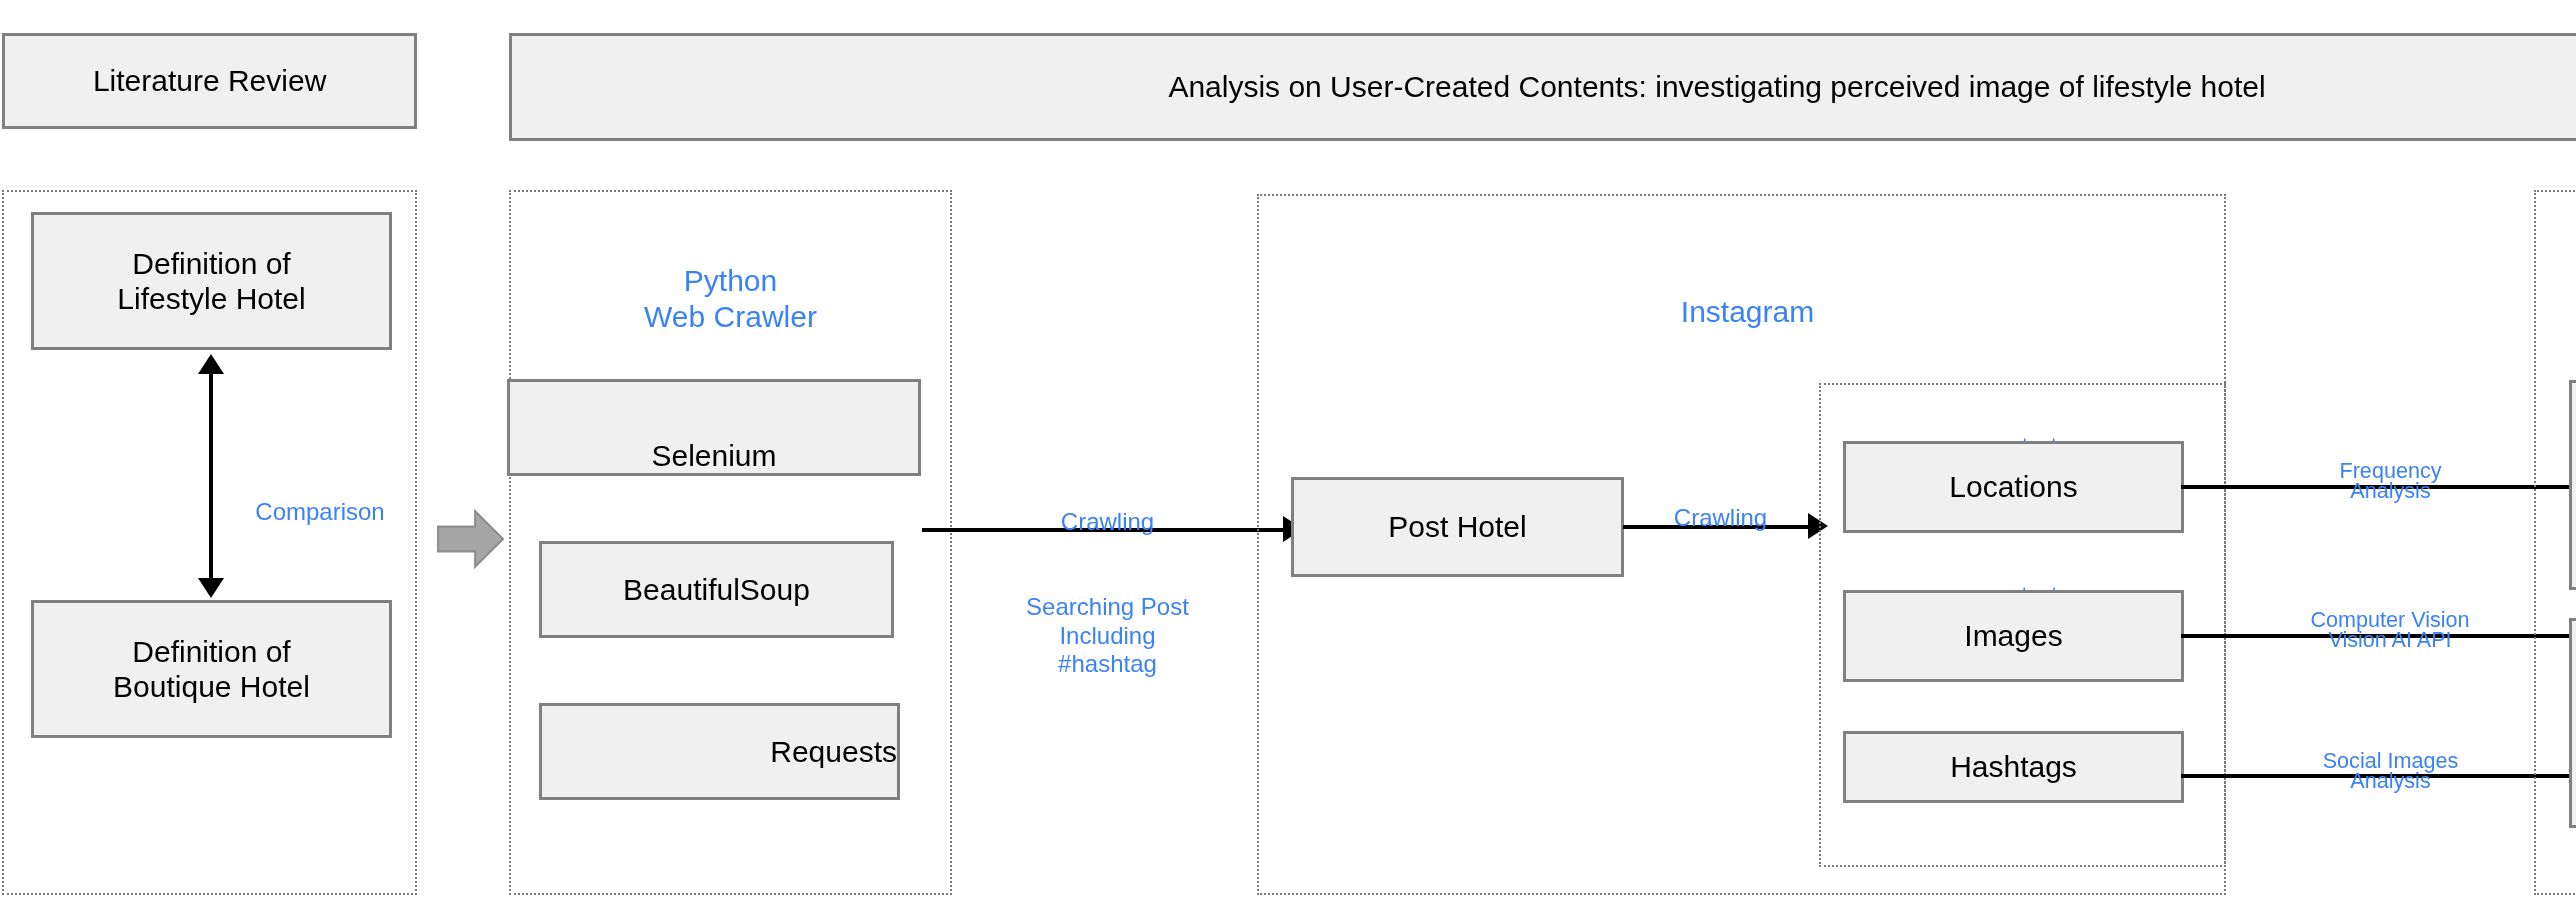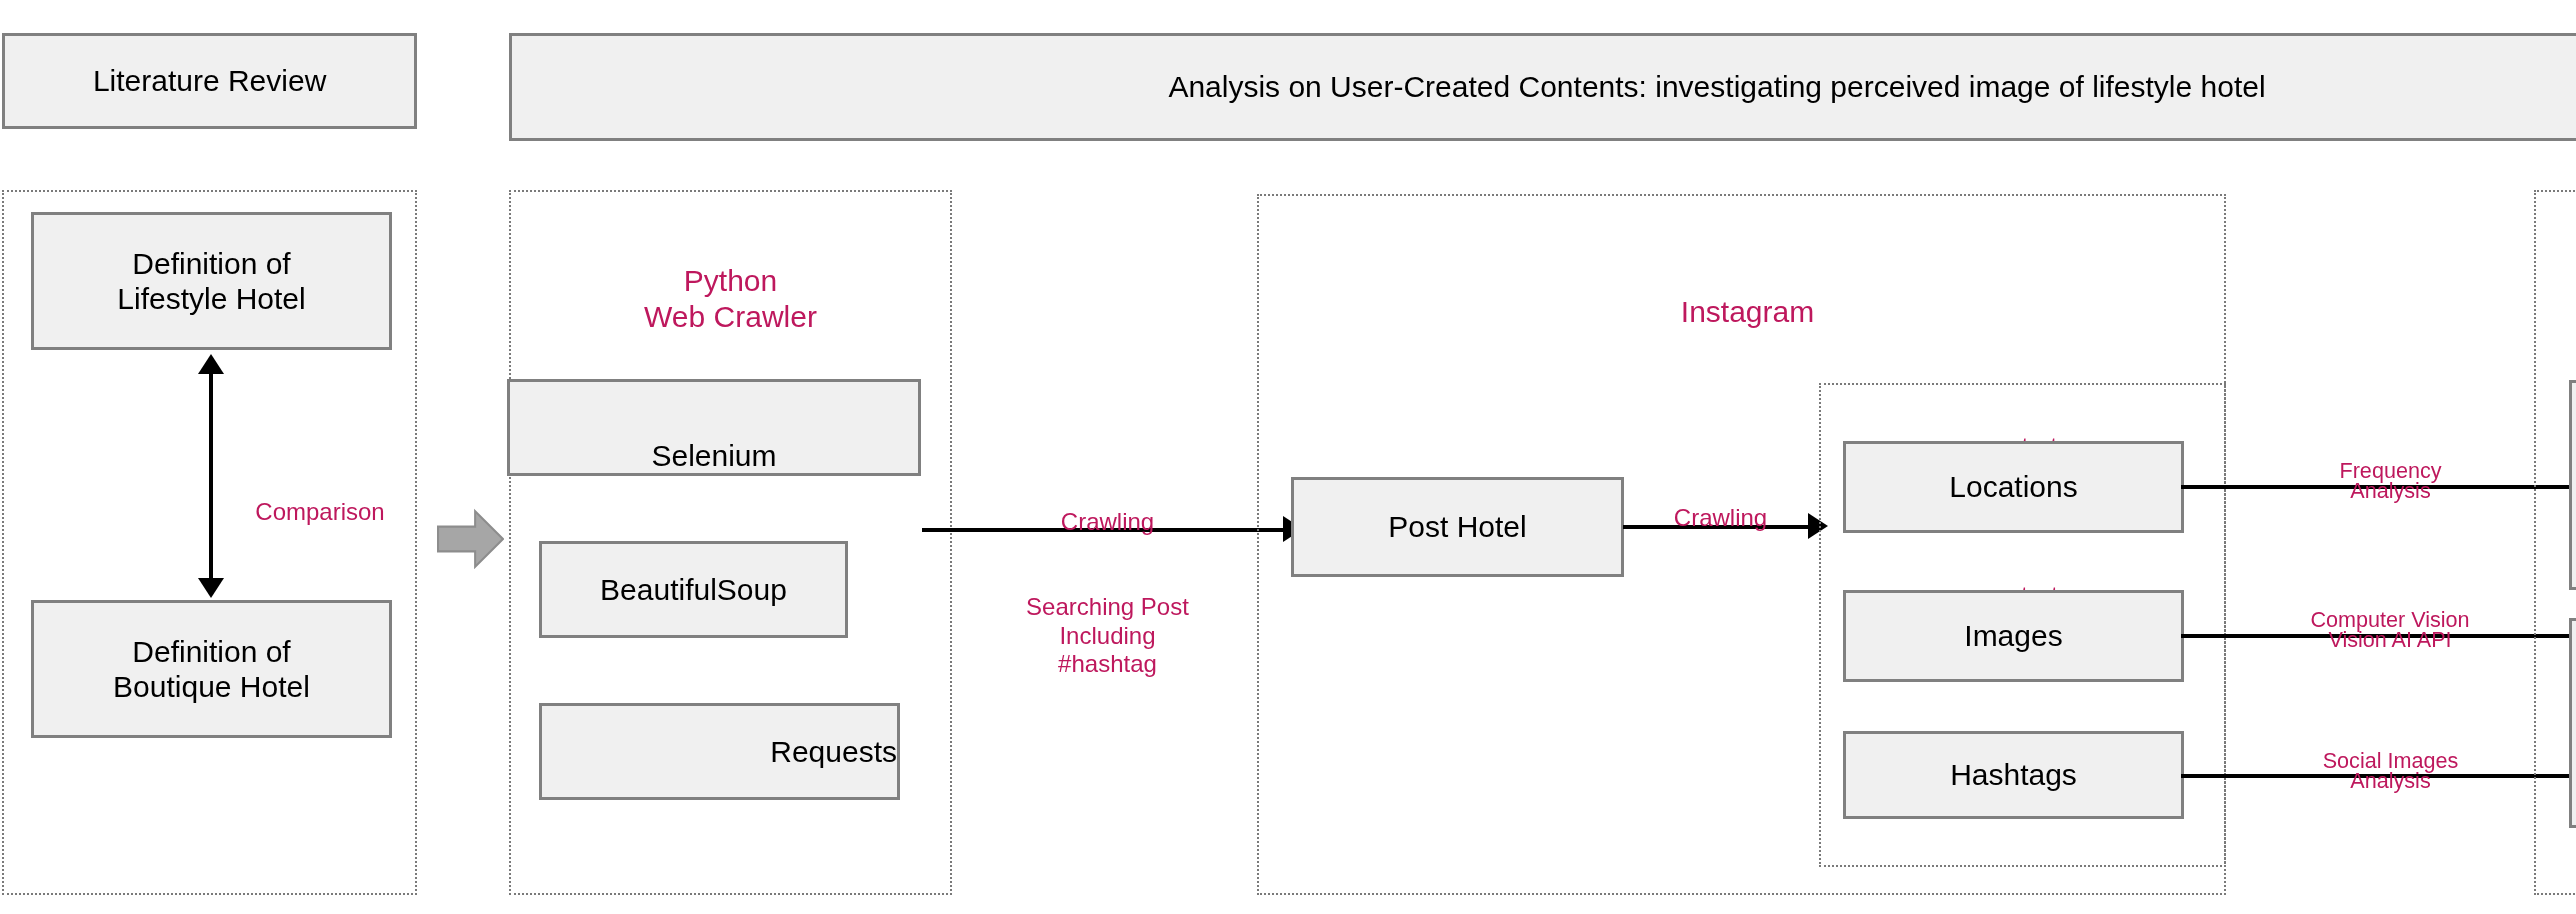--- a/index.html
+++ b/index.html
@@ -31,21 +31,21 @@
     background:transparent;
     box-sizing:border-box;
   }
   .dotted.thin{border-width:2.1px;}
   
   .label{
     position:absolute;
     text-align:center;
     line-height:1.2;
     white-space:pre-line;
-    color:#be185d;
+    color:#3b82f6;
   }
   
   .hline{
     position:absolute;
     height:3.6px;
     background:#000000;
   }
   .vline{
     position:absolute;
     width:3.6px;
@@ -122,21 +122,21 @@
   <div class="dotted" style="left:509px;top:190px;width:443px;height:705px;"></div>
 
   <div class="label t-lg" style="left:509px;top:227px;width:443px;">
     <span>Python
 Web Crawler</span>
   </div>
 
   <div class="box t-lg" style="left:507px;top:379px;width:414px;height:97px;align-items:flex-end;">
     <span>Selenium</span>
   </div>
-  <div class="box t-lg" style="left:539px;top:541px;width:309px;height:97px;">
+  <div class="box t-lg" style="left:539px;top:541px;width:355px;height:97px;">
     <span>BeautifulSoup</span>
   </div>
   <div class="box t-lg" style="left:539px;top:703px;width:361px;height:97px;justify-content:flex-end;">
     <span>Requests</span>
   </div>
 
   <div class="hline" style="left:922px;top:528px;width:366px;"></div>
   <div class="arrowhead-r" style="left:1283px;top:516px;"></div>
   <div class="label t-sm" style="left:948px;top:479px;width:319px;">
     <span>Crawling</span>
@@ -172,21 +172,21 @@
     <span>Locations</span>
   </div>
 
   <div class="label t-xs" style="left:1834px;top:556px;width:376px;">
     <span>content</span>
   </div>
   <div class="box t-lg" style="left:1843px;top:590px;width:341px;height:92px;">
     <span>Images</span>
   </div>
 
-  <div class="box t-lg" style="left:1843px;top:731px;width:341px;height:88px;text-align:center;">
+  <div class="box t-lg" style="left:1843px;top:731px;width:341px;height:72px;text-align:center;">
     <span>Hashtags</span>
   </div>
 
   <div class="hline" style="left:2181px;top:485px;width:407px;"></div>
 
   <div class="label t-xs" style="left:2231px;top:441px;width:319px;line-height:0.93;">
     <span>Frequency
 Analysis</span>
   </div>
 

